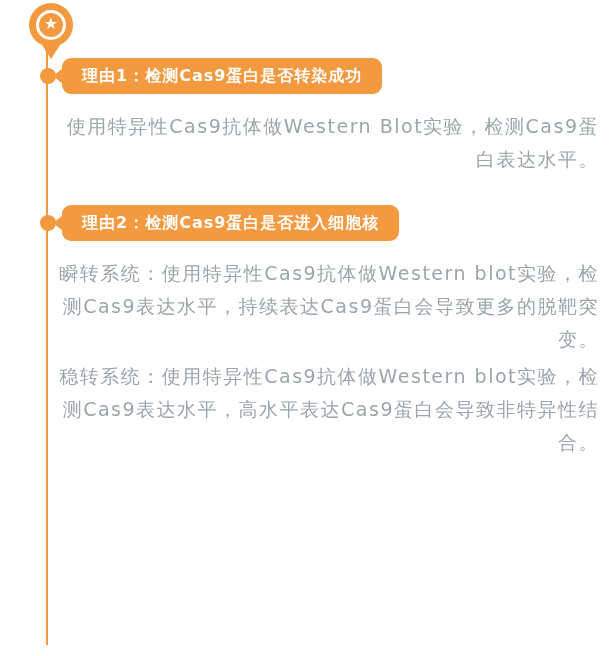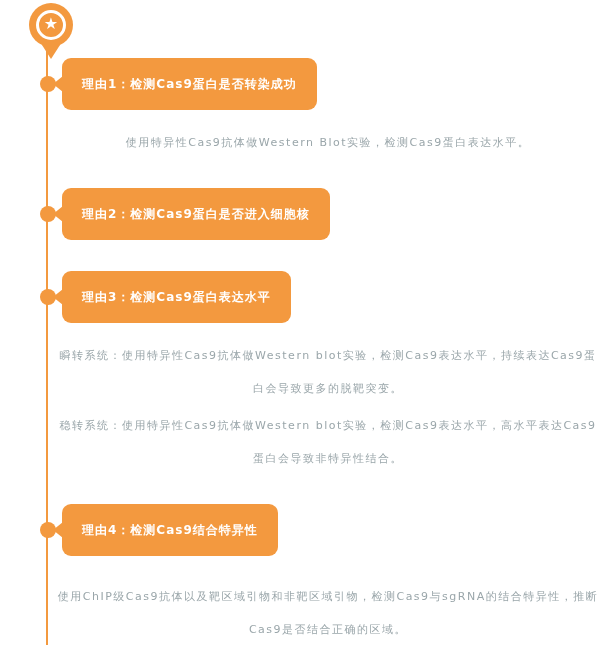--- a/index.html
+++ b/index.html
@@ -41,49 +41,49 @@
   }
   
   .content{position:absolute;left:0;top:58px;right:0;z-index:1;}
   .tl-section{margin:0;}
   .badge{
     position:relative;
     display:inline-block;
     margin-left:62px;
     background:#f3993f;
     color:#ffffff;
-    font-size:12px;font-weight:bold;
+    font-size:16px;font-weight:bold;
     line-height:20px;
     letter-spacing:1px;
-    padding:16px 20px;
+    padding:8px 20px;
     border-radius:9px;
   }
   .node{
     position:absolute;left:-22px;top:50%;
     width:16px;height:16px;margin-top:-8px;
     border-radius:50%;background:#f3993f;
   }
   .badge-tail{
     position:absolute;left:-9px;top:50%;margin-top:-8px;
     width:0;height:0;
     border-top:8px solid transparent;
     border-bottom:8px solid transparent;
     border-right:10px solid #f3993f;
   }
   .body-text{
     margin:16px 10px 0 57px;
     max-width:542px;
     color:#9aa6aa;
-    font-size:11px;
+    font-size:19px;
     line-height:33px;
     letter-spacing:1.5px;
-    text-align:center;
+    text-align:right;
   }
   .s1{margin-bottom:29px;}
-  .s2{margin-bottom:31px;}
+  .s2{margin-bottom:16px;}
   .s3{margin-bottom:29px;}
   .s3 .para2{margin-top:4px;}
   .s4 .body-text{margin-top:24px;}
 </style>
 </head>
 <body>
 
 <div class="canvas">
 
   <div class="timeline-line"></div>
@@ -110,32 +110,19 @@
 
     <section class="tl-section s2">
       <div class="badge">
         <span class="node"></span>
         <span class="badge-tail"></span>
         <span class="badge-label">理由2：检测Cas9蛋白是否进入细胞核</span>
       </div>
     </section>
 
     <section class="tl-section s3">
-      <div class="badge">
-        <span class="node"></span>
-        <span class="badge-tail"></span>
-        <span class="badge-label">理由3：检测Cas9蛋白表达水平</span>
-      </div>
       <p class="body-text para1">瞬转系统：使用特异性Cas9抗体做Western blot实验，检测Cas9表达水平，持续表达Cas9蛋白会导致更多的脱靶突变。</p>
       <p class="body-text para2">稳转系统：使用特异性Cas9抗体做Western blot实验，检测Cas9表达水平，高水平表达Cas9蛋白会导致非特异性结合。</p>
     </section>
 
-    <section class="tl-section s4">
-      <div class="badge">
-        <span class="node"></span>
-        <span class="badge-tail"></span>
-        <span class="badge-label">理由4：检测Cas9结合特异性</span>
-      </div>
-      <p class="body-text">使用ChIP级Cas9抗体以及靶区域引物和非靶区域引物，检测Cas9与sgRNA的结合特异性，推断Cas9是否结合正确的区域。</p>
-    </section>
 
   </div>
 </div>
 
 </body></html>

